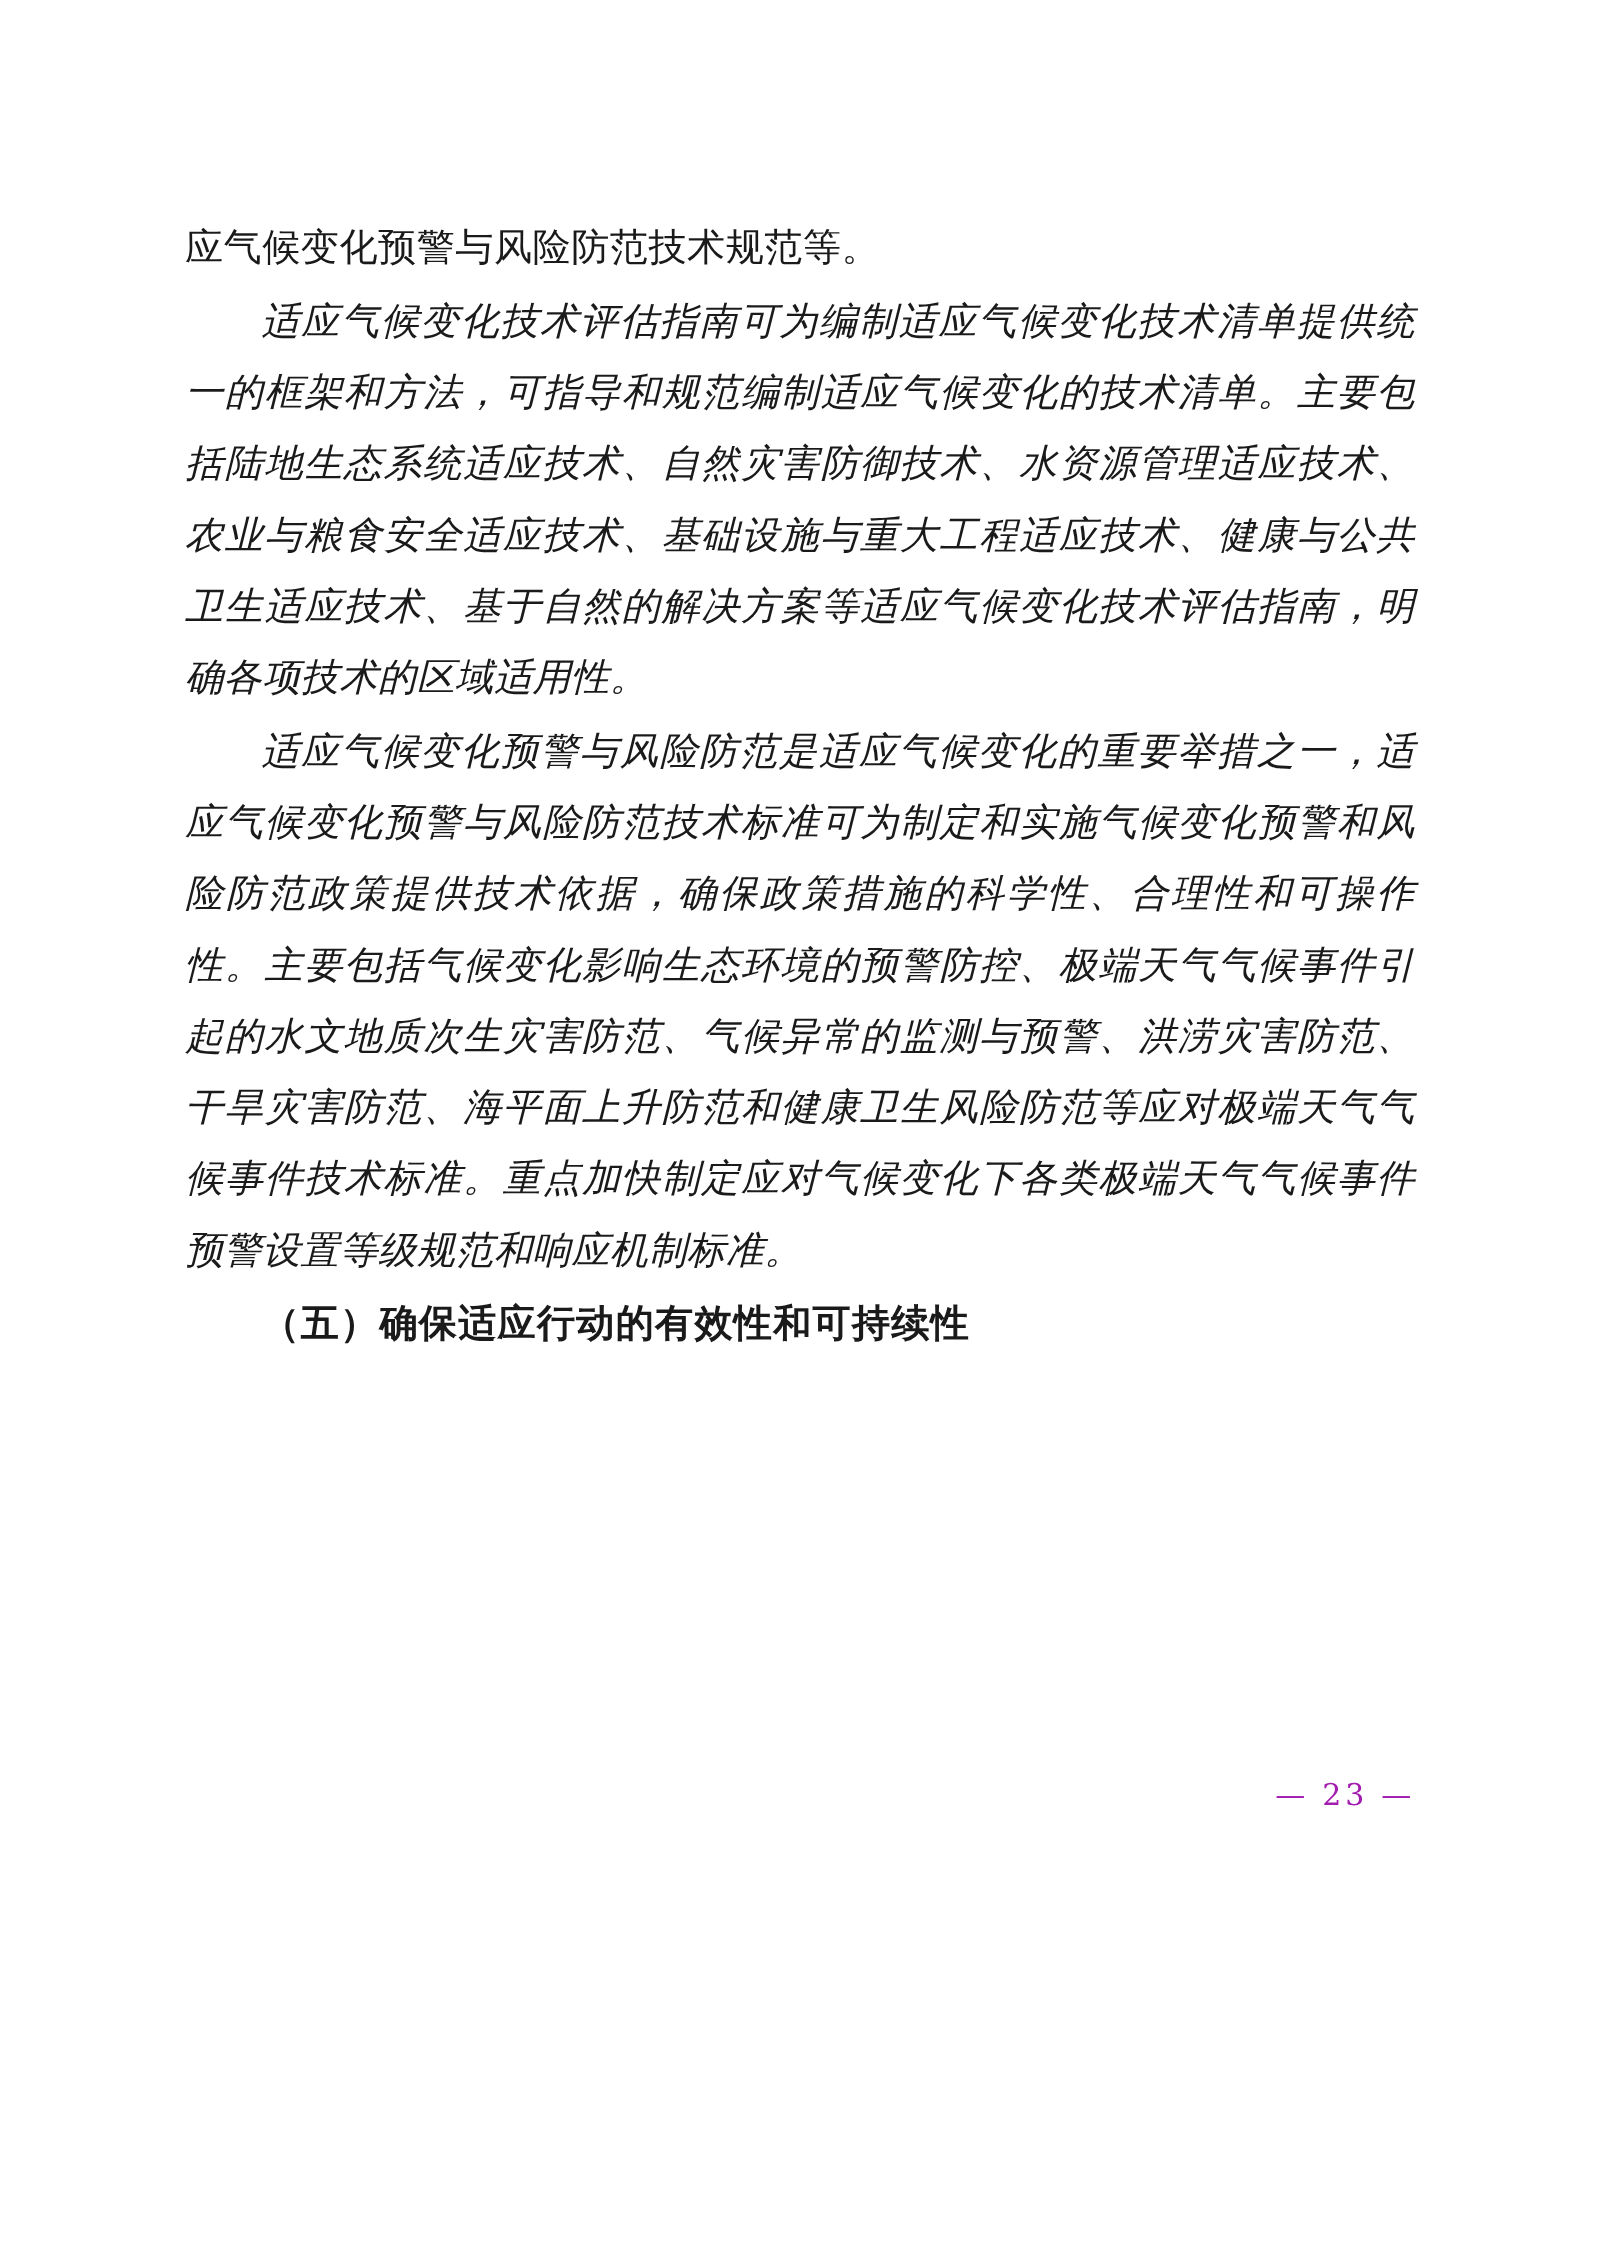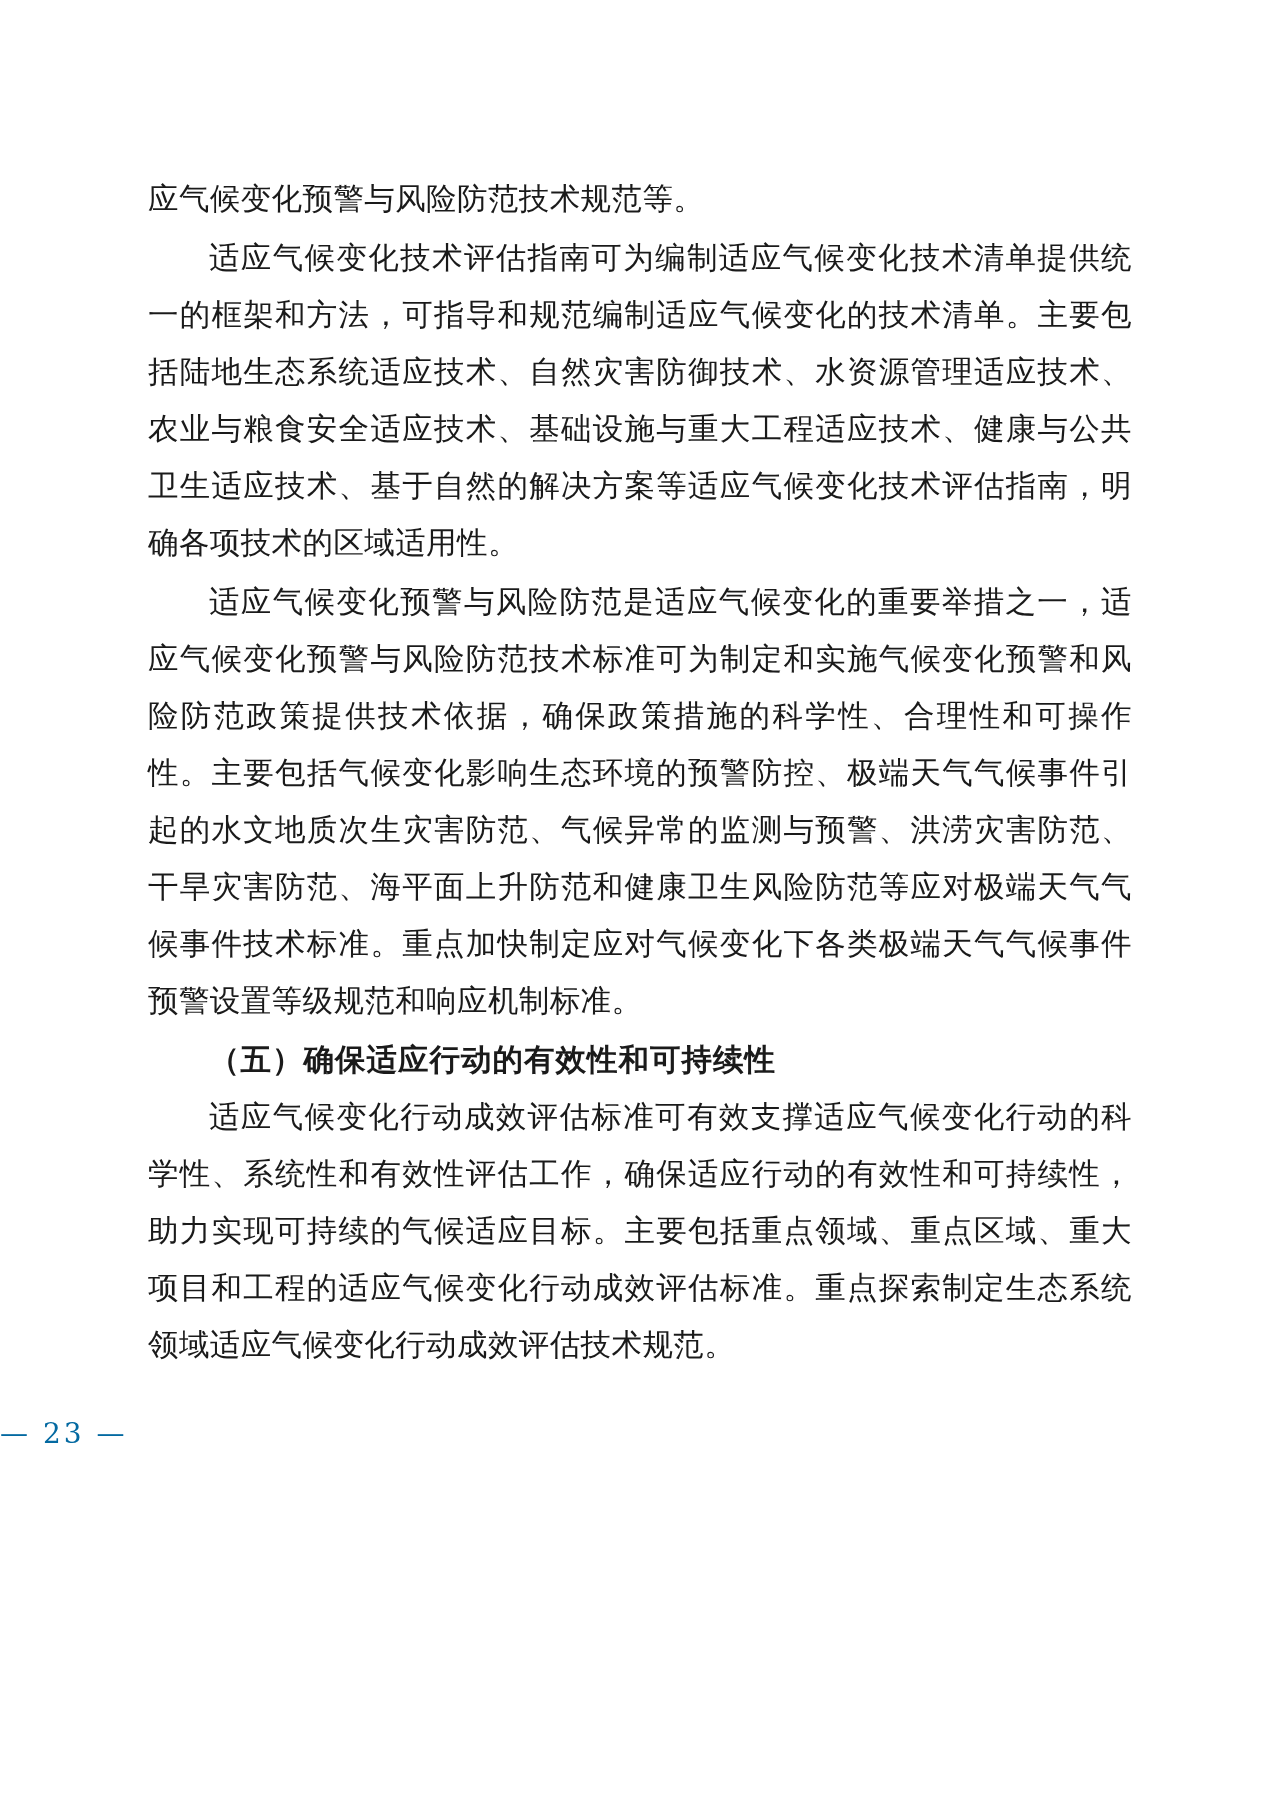--- a/index.html
+++ b/index.html
@@ -30,20 +30,21 @@
     margin: 0 0 2px 0;
     font-size: 30.5px;
     line-height: 57px;
     text-align: justify;
     text-justify: inter-ideograph;
     letter-spacing: 0.4px;
     text-indent: 0;
   }
   p.indent {
     text-indent: 61px;
+    font-style: italic;
   }
   h3.heading {
     margin: 0;
     font-size: 30.5px;
     line-height: 57px;
     font-weight: bold;
     text-indent: 61px;
     letter-spacing: 0.4px;
   }
   h3.heading-center {
@@ -52,39 +53,39 @@
     line-height: 57px;
     font-weight: bold;
     text-indent: 61px;
     letter-spacing: 1px;
   }
   .page-number {
     position: absolute;
     left: 0;
     right: 148px;
     bottom: 360px;
-    font-size: 28px;
+    text-align: right;
+    font-size: 24px;
     letter-spacing: 3px;
-    color: #0369a1;
+    color: #a21caf;
   }
 </style>
 </head>
 <body>
 
 <div class="page">
   <div class="doc-body">
 
     <p class="para">应气候变化预警与风险防范技术规范等。</p>
 
 
     <p class="para indent">适应气候变化技术评估指南可为编制适应气候变化技术清单提供统一的框架和方法，可指导和规范编制适应气候变化的技术清单。主要包括陆地生态系统适应技术、自然灾害防御技术、水资源管理适应技术、农业与粮食安全适应技术、基础设施与重大工程适应技术、健康与公共卫生适应技术、基于自然的解决方案等适应气候变化技术评估指南，明确各项技术的区域适用性。</p>
 
 
     <p class="para indent">适应气候变化预警与风险防范是适应气候变化的重要举措之一，适应气候变化预警与风险防范技术标准可为制定和实施气候变化预警和风险防范政策提供技术依据，确保政策措施的科学性、合理性和可操作性。主要包括气候变化影响生态环境的预警防控、极端天气气候事件引起的水文地质次生灾害防范、气候异常的监测与预警、洪涝灾害防范、干旱灾害防范、海平面上升防范和健康卫生风险防范等应对极端天气气候事件技术标准。重点加快制定应对气候变化下各类极端天气气候事件预警设置等级规范和响应机制标准。</p>
 
     <h3 class="heading-center">（五）确保适应行动的有效性和可持续性</h3>
 
-    <p class="para indent">适应气候变化行动成效评估标准可有效支撑适应气候变化行动的科学性、系统性和有效性评估工作，确保适应行动的有效性和可持续性，助力实现可持续的气候适应目标。主要包括重点领域、重点区域、重大项目和工程的适应气候变化行动成效评估标准。重点探索制定生态系统领域适应气候变化行动成效评估技术规范。</p>
 
   </div>
 
   <div class="page-number">— 23 —</div>
 </div>
 
 </body></html>

